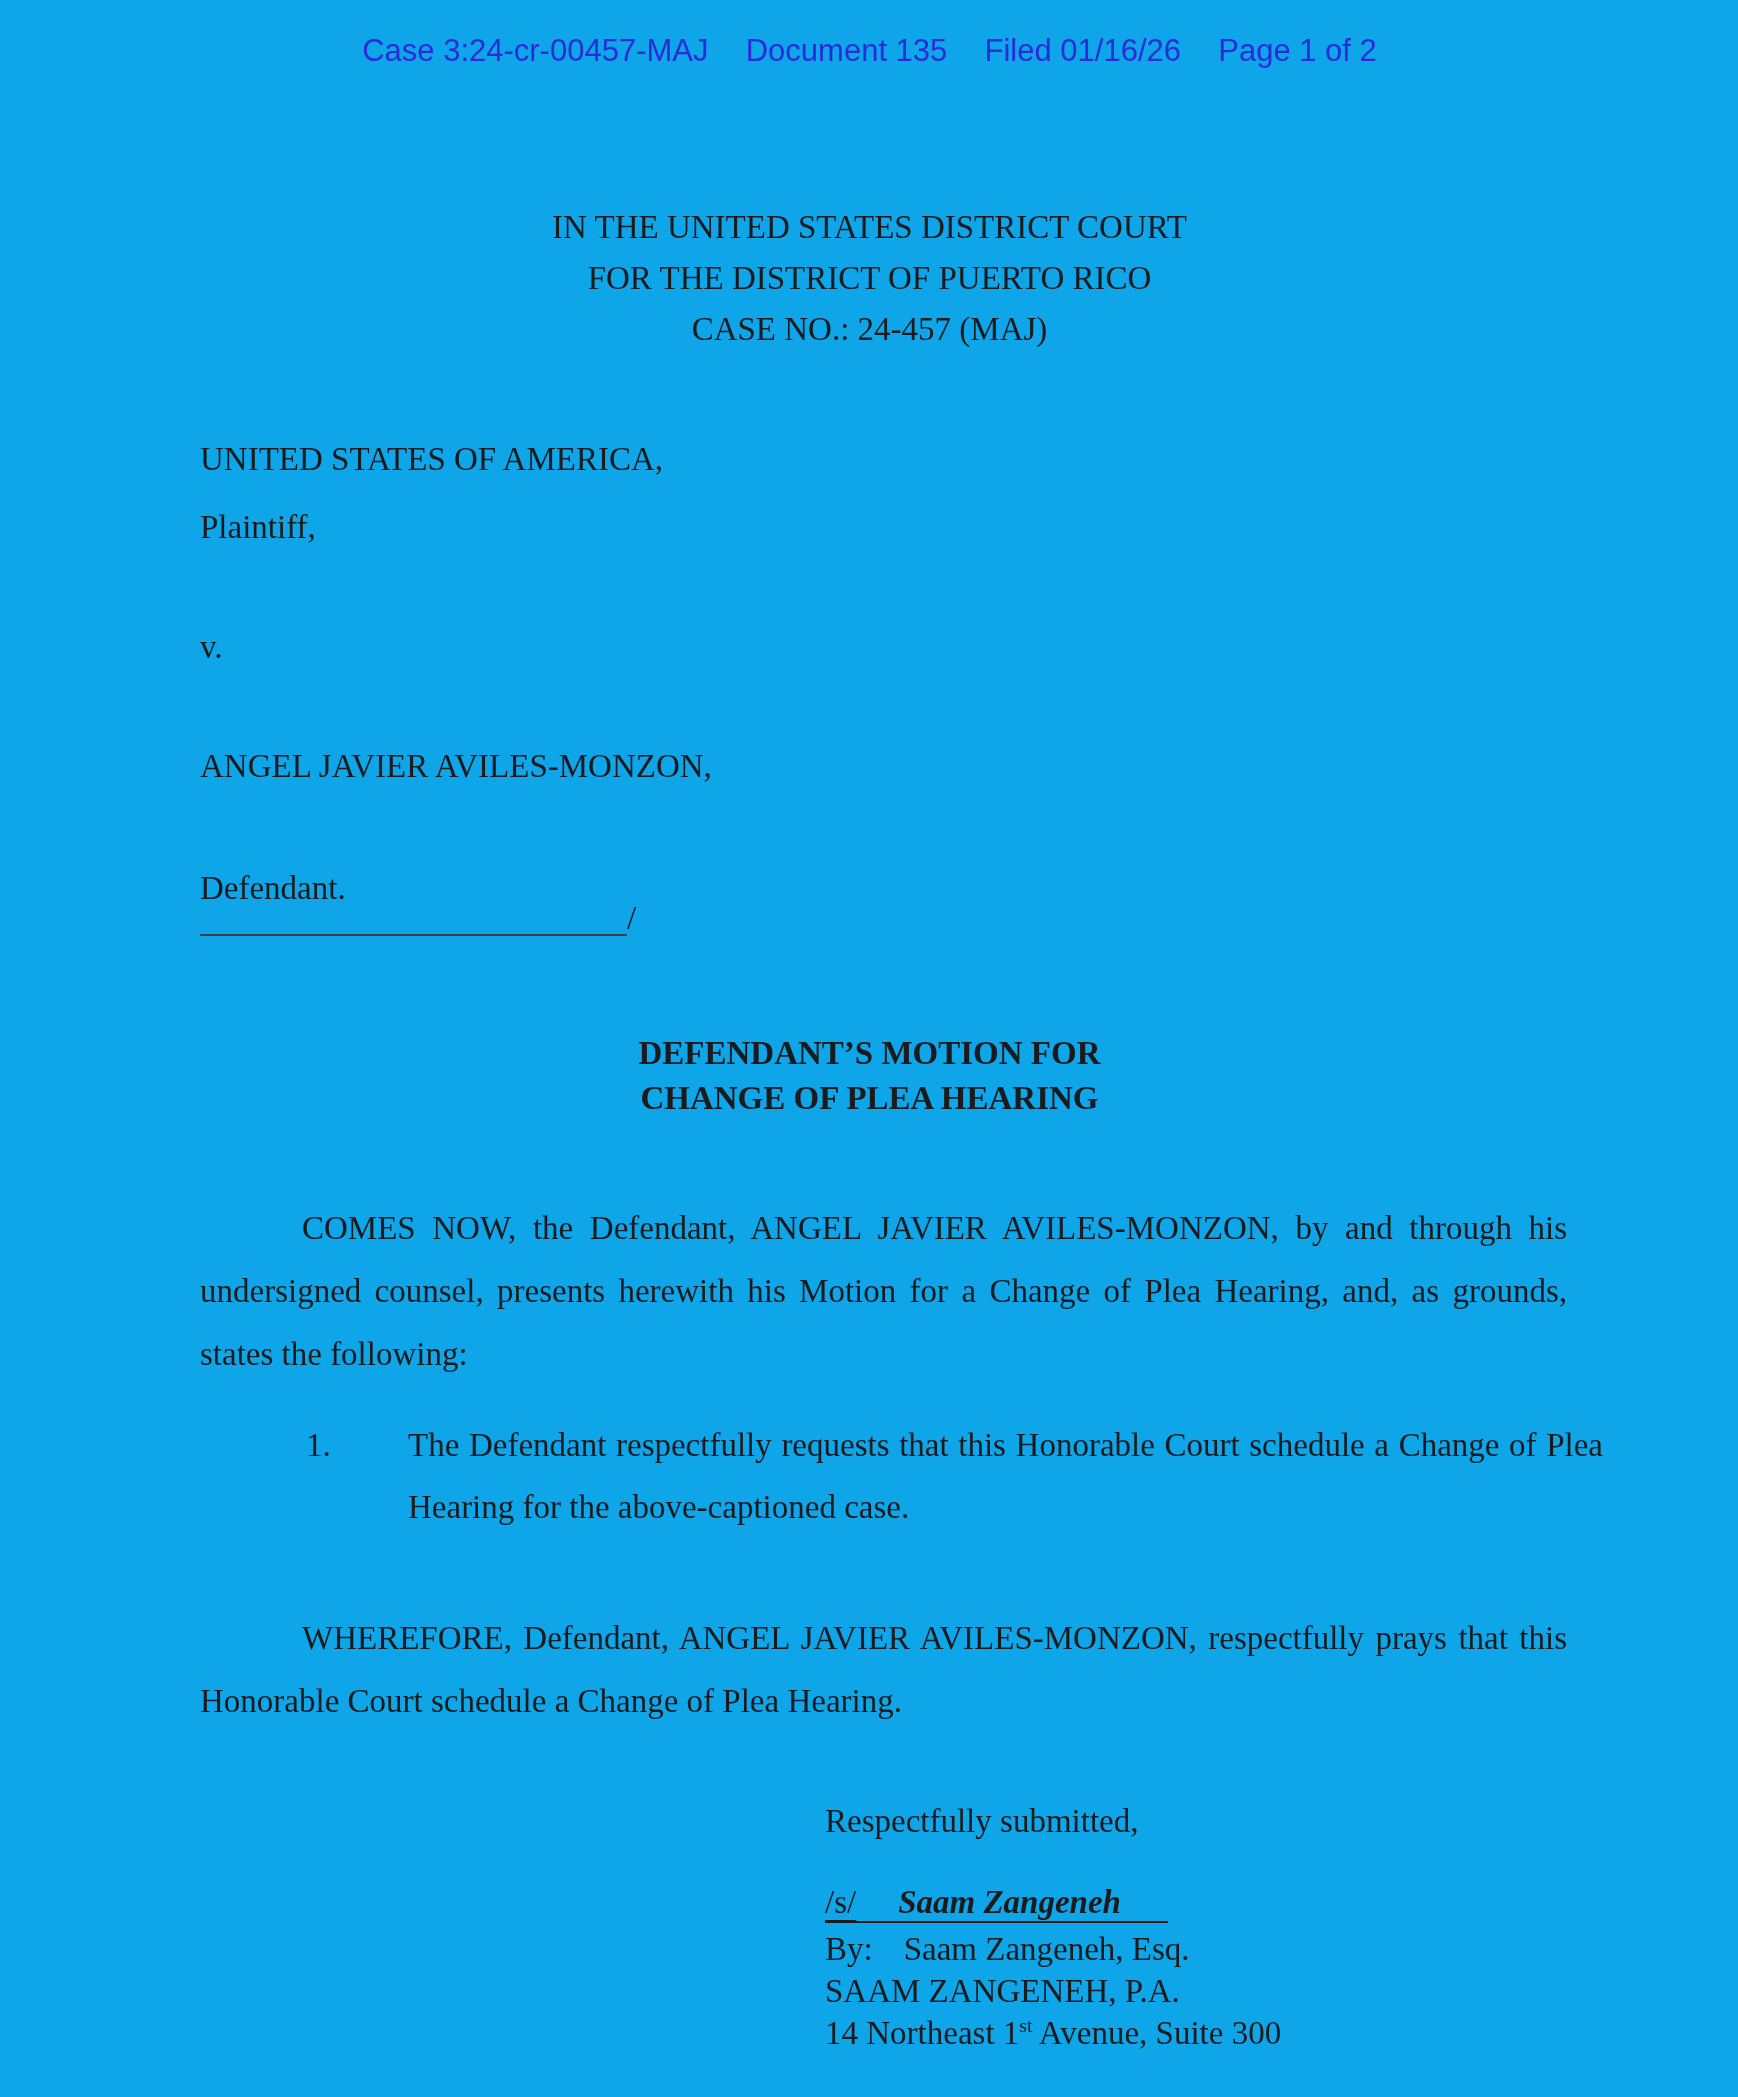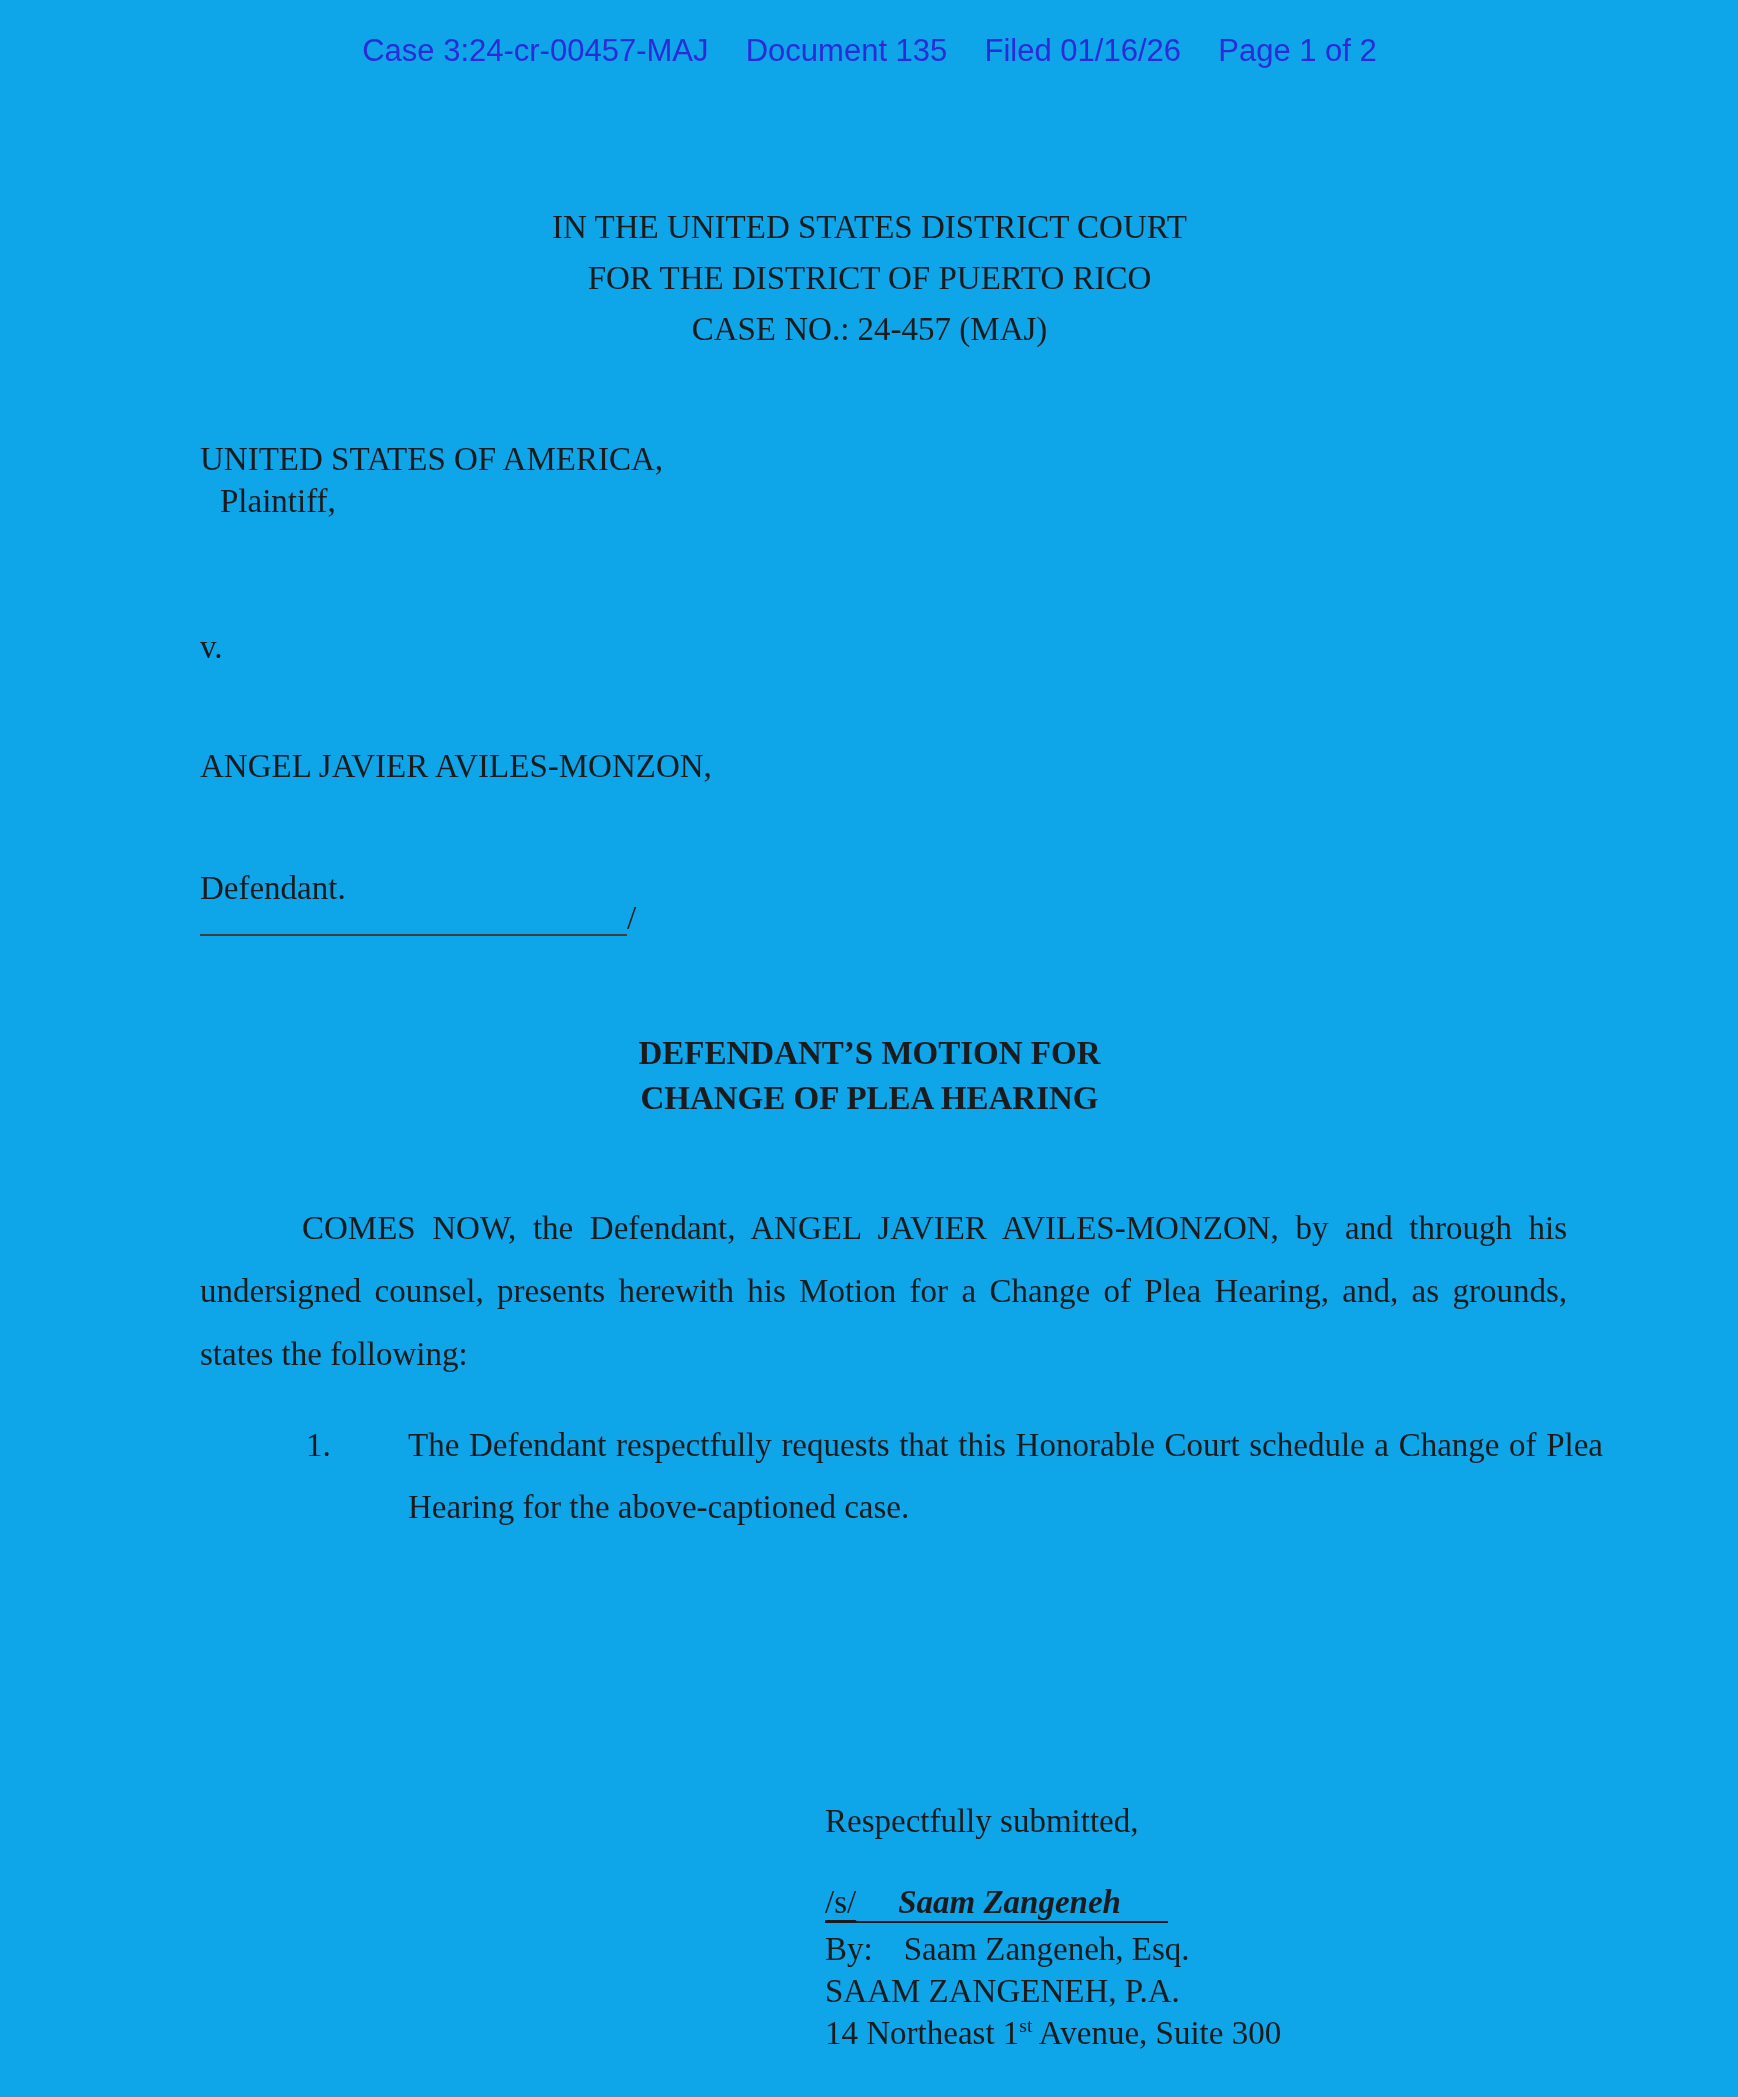--- a/index.html
+++ b/index.html
@@ -38,21 +38,21 @@
     top: 202px;
     left: 0;
     width: 100%;
     text-align: center;
     line-height: 51px;
   }
 
   
   .party { position: absolute; left: 200px; line-height: 39px; }
   .p-usa       { top: 440px; }
-  .p-plaintiff { top: 482px; margin-left: 20px; }
+  .p-plaintiff { top: 508px; }
   .p-versus    { top: 628px; }
   .p-angel     { top: 747px; }
   .p-defendant { top: 849px; margin-top: 20px; }
 
   .separator-row {
     position: absolute;
     left: 200px;
     top: 894px;
     height: 42px;
     display: flex;
@@ -176,20 +176,21 @@
   <div class="motion-title">
     <div><span class="u">DEFENDANT’S MOTION FOR</span></div>
     <div><span class="u">CHANGE OF PLEA HEARING</span></div>
   </div>
 
   <div class="para para-intro">COMES NOW, the Defendant,  ANGEL JAVIER AVILES-MONZON, by and through his undersigned counsel, presents herewith his Motion for a Change of Plea Hearing, and, as grounds, states the following:</div>
 
   <div class="item-number">1.</div>
   <div class="item-text">The Defendant respectfully requests that this Honorable Court schedule a Change of Plea Hearing for the above-captioned case.</div>
 
+  <div class="para para-wherefore">WHEREFORE, Defendant, ANGEL JAVIER AVILES-MONZON, respectfully prays that this Honorable Court schedule a Change of Plea Hearing.</div>
 
   <div class="sig sig-respectfully">Respectfully submitted,</div>
 
   <div class="sig sig-line">
     <span class="s-slash">/s/</span>
     <span class="gap"></span>
     <span class="script-name">Saam Zangeneh</span>
   </div>
 
   <div class="sig sig-firm">SAAM ZANGENEH, P.A.</div>

